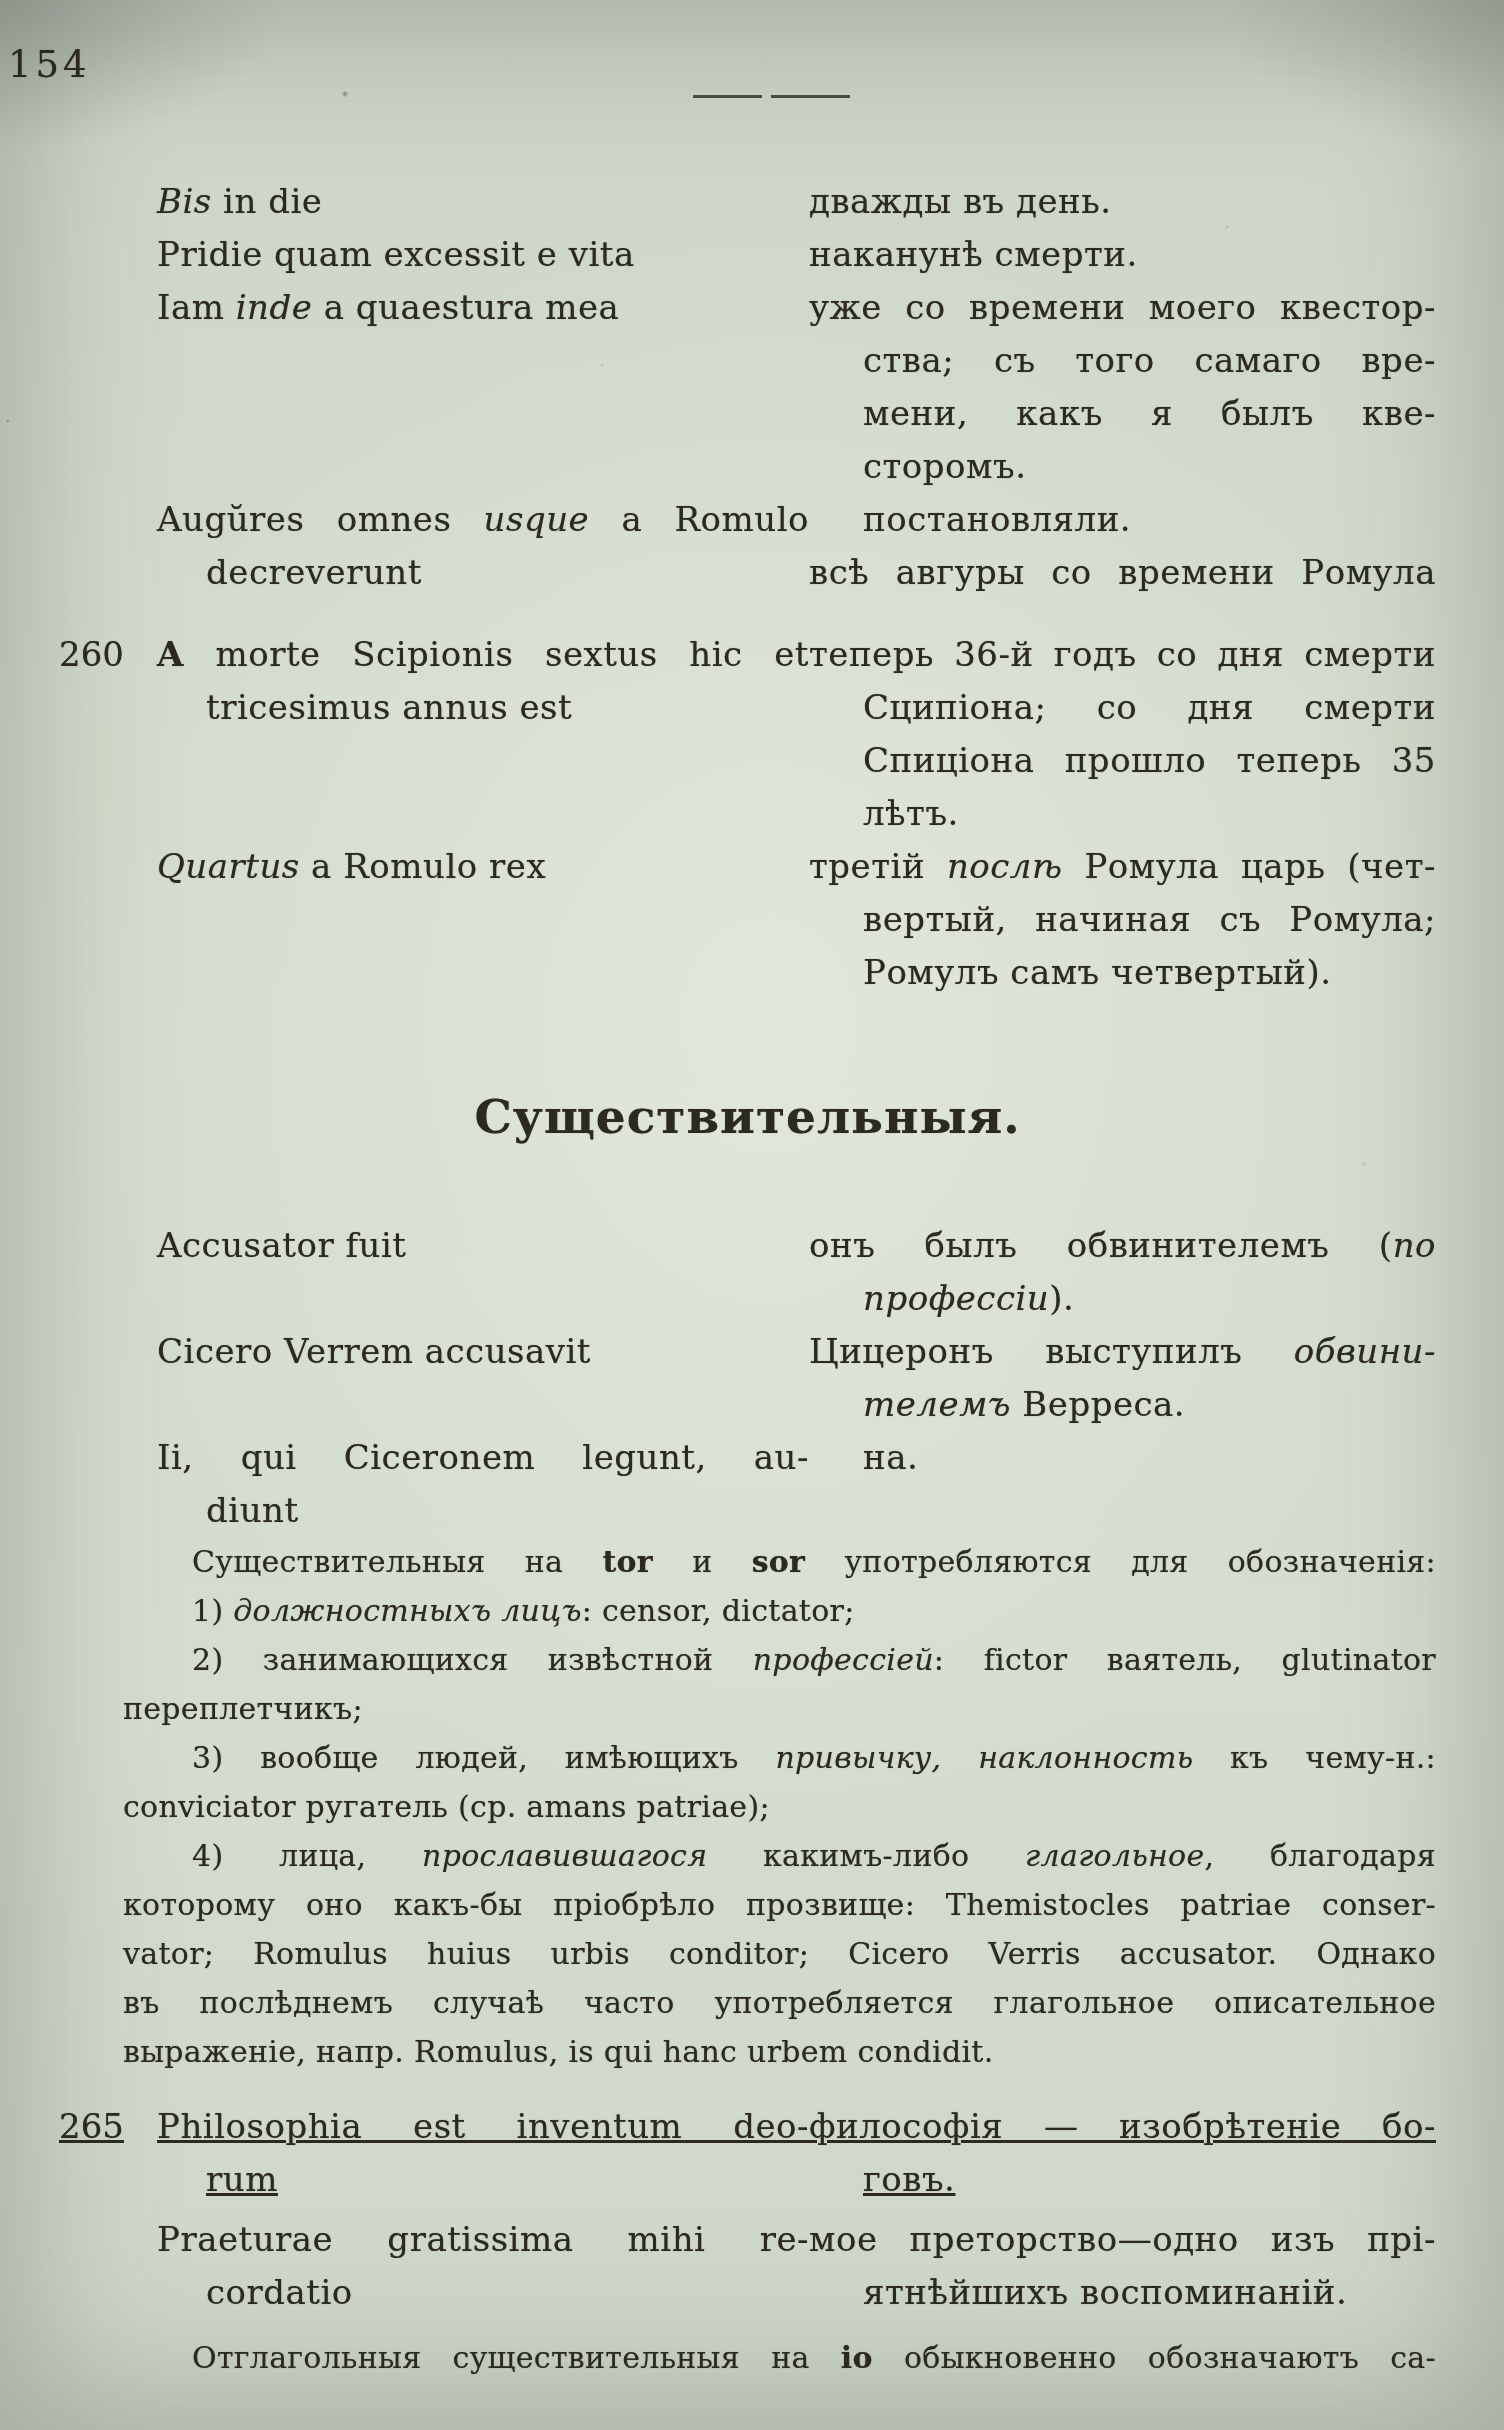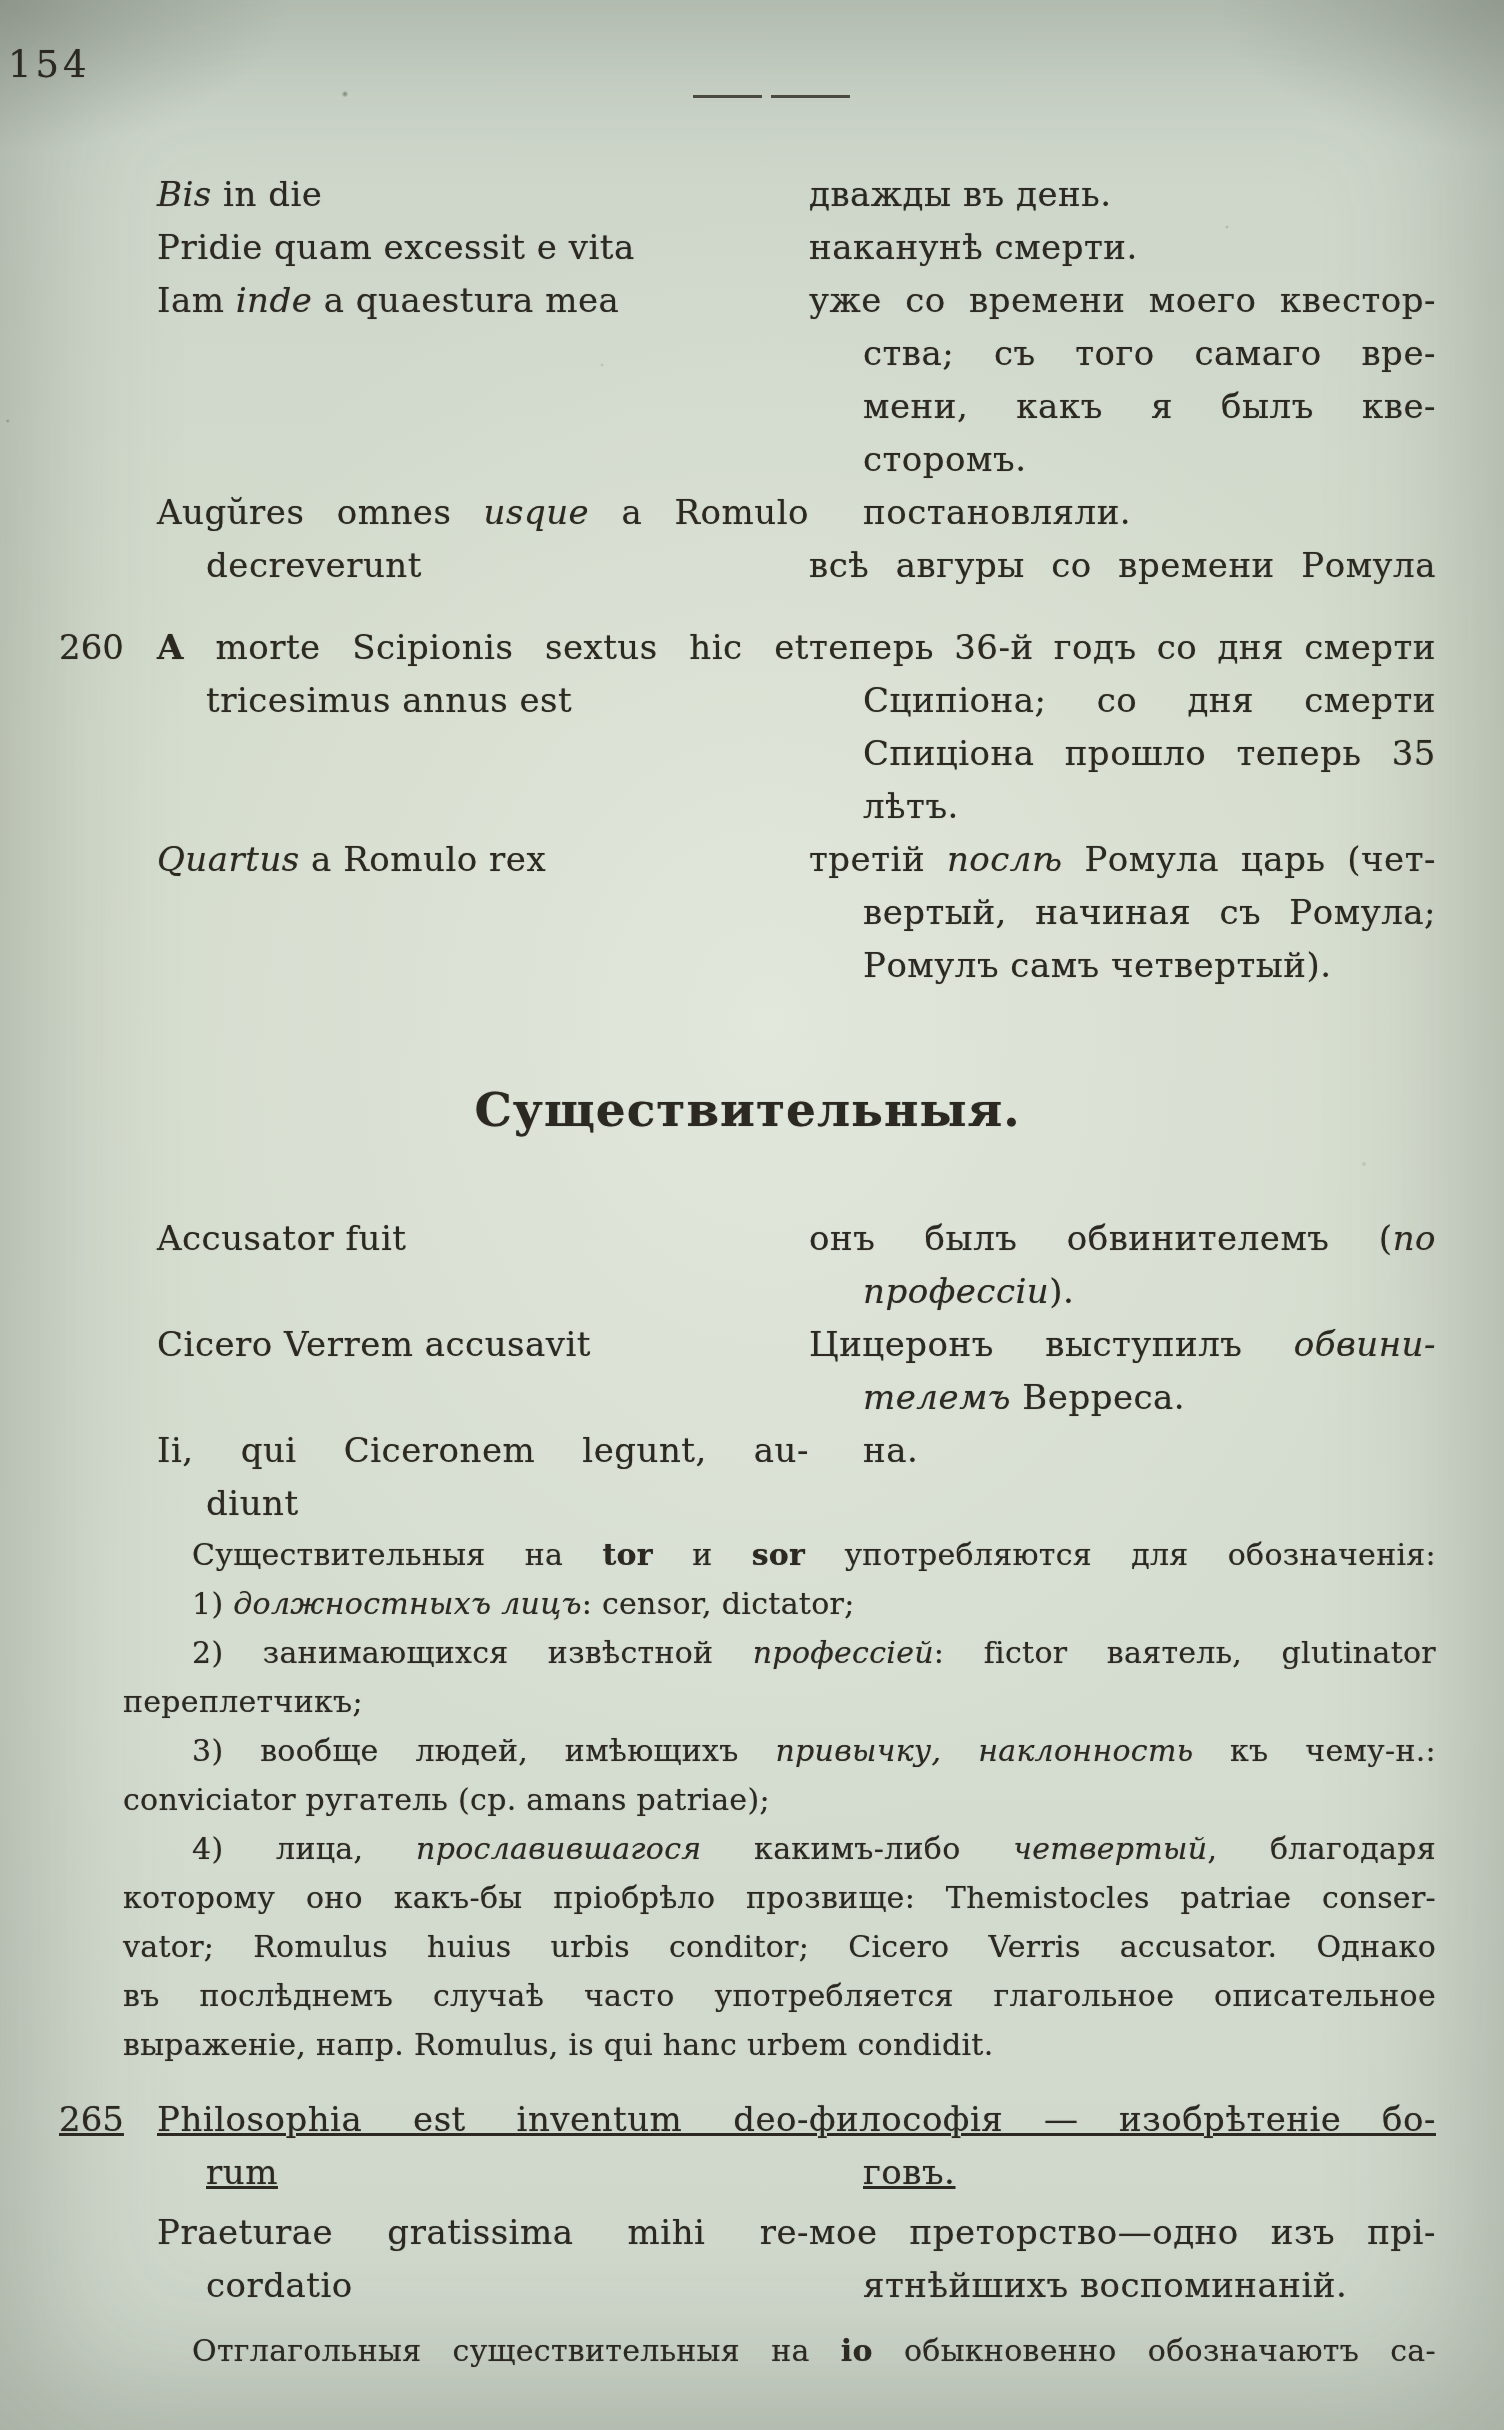--- a/index.html
+++ b/index.html
@@ -30,21 +30,21 @@
     position:absolute; top:43px; left:8px; width:100%;
     font-size:37px; letter-spacing:3.9px;
   }
   .pagerule{
     position:absolute; top:95px; left:693px; width:157px; height:2.9px;
     background:linear-gradient(90deg,#35332b 0 44%, rgba(53,51,43,0) 44% 50%, #35332b 50% 100%);
     opacity:.85;
   }
 
   
-  .content{ position:absolute; left:59px; top:1px; width:1377px; }
+  .content{ position:absolute; left:59px; top:8px; width:1377px; }
 
   .entry{ display:flex; align-items:flex-start; }
   .num{ flex:0 0 98px; font-size:34px; line-height:53px; height:53px; }
   .lat{ flex:0 0 652px; }
   .rus{ flex:1 1 auto; }
   .line{ font-size:34px; line-height:53px; height:53px; letter-spacing:0.5px; white-space:normal; }
   .lat .line.cont{ padding-left:49px; }
   .rus .line.cont{ padding-left:54px; }
   .just{ text-align:justify; text-align-last:justify; }
 
@@ -183,21 +183,21 @@
       </div>
     </div>
 
     <div class="noteblock">
       <div class="line ind just txt"><span>Существительныя на </span><span class="bd">tor</span><span> и </span><span class="bd">sor</span><span> употребляются для обозначенія:</span></div>
       <div class="line ind txt"><span>1) </span><span class="it">должностныхъ лицъ</span><span>: censor, dictator;</span></div>
       <div class="line ind just txt"><span>2) занимающихся извѣстной </span><span class="it">профессіей</span><span>: fictor ваятель, glutinator</span></div>
       <div class="line txt">переплетчикъ;</div>
       <div class="line ind just txt"><span>3) вообще людей, имѣющихъ </span><span class="it">привычку, наклонность</span><span> къ чему-н.:</span></div>
       <div class="line txt">conviciator ругатель (ср. amans patriae);</div>
-      <div class="line ind just txt"><span>4) лица, </span><span class="it">прославившагося</span><span> какимъ-либо </span><span class="it">четвертый</span><span>, благодаря</span></div>
+      <div class="line ind just txt"><span>4) лица, </span><span class="it">прославившагося</span><span> какимъ-либо </span><span class="it">глагольное</span><span>, благодаря</span></div>
       <div class="line just txt">которому оно какъ-бы пріобрѣло прозвище: Themistocles patriae conser-</div>
       <div class="line just txt">vator; Romulus huius urbis conditor; Cicero Verris accusator. Однако</div>
       <div class="line just txt">въ послѣднемъ случаѣ часто употребляется глагольное описательное</div>
       <div class="line txt">выраженіе, напр. Romulus, is qui hanc urbem condidit.</div>
     </div>
 
     <div class="entry e9">
       <div class="num txt">265</div>
       <div class="lat">
         <div class="line just txt">Philosophia est inventum deo-</div>

